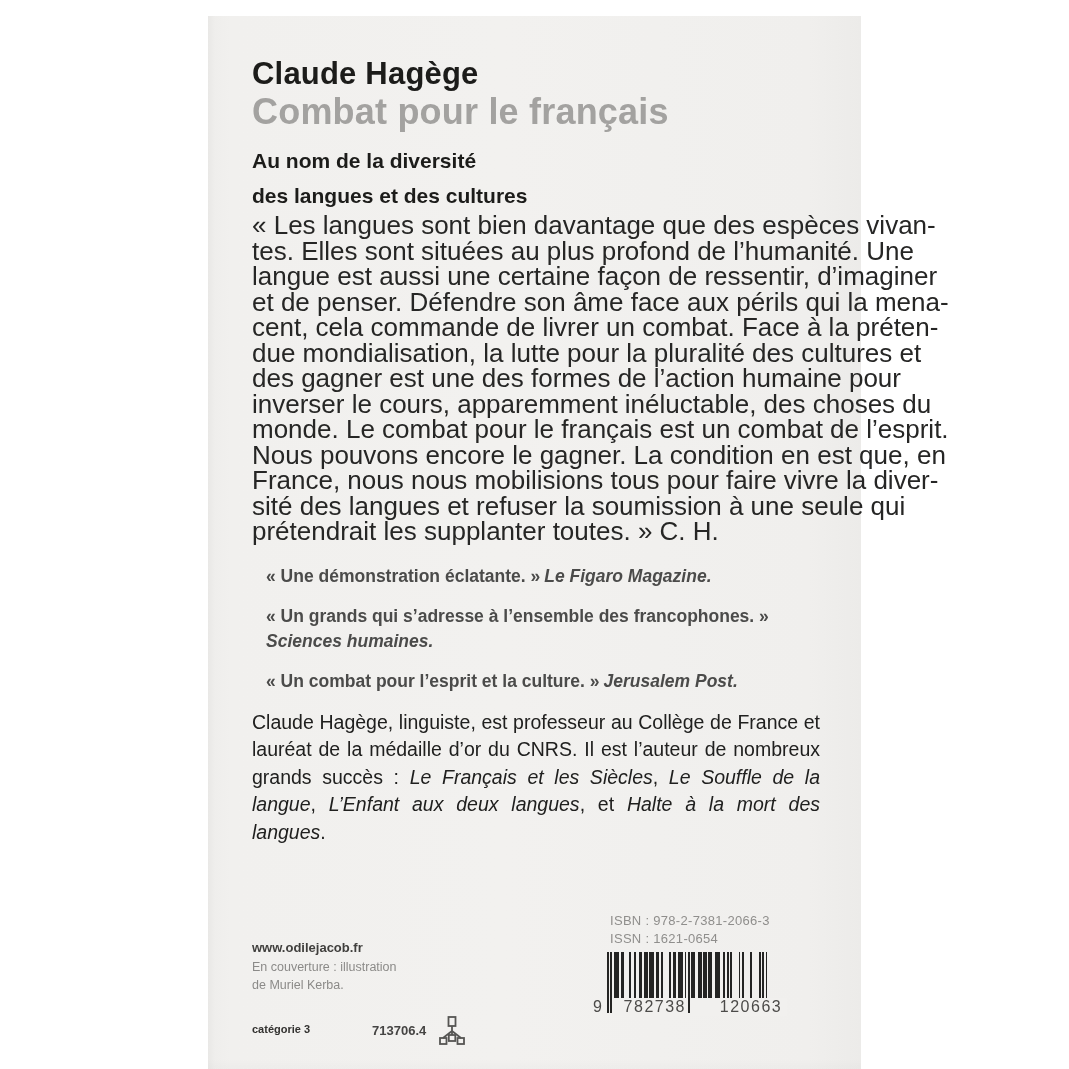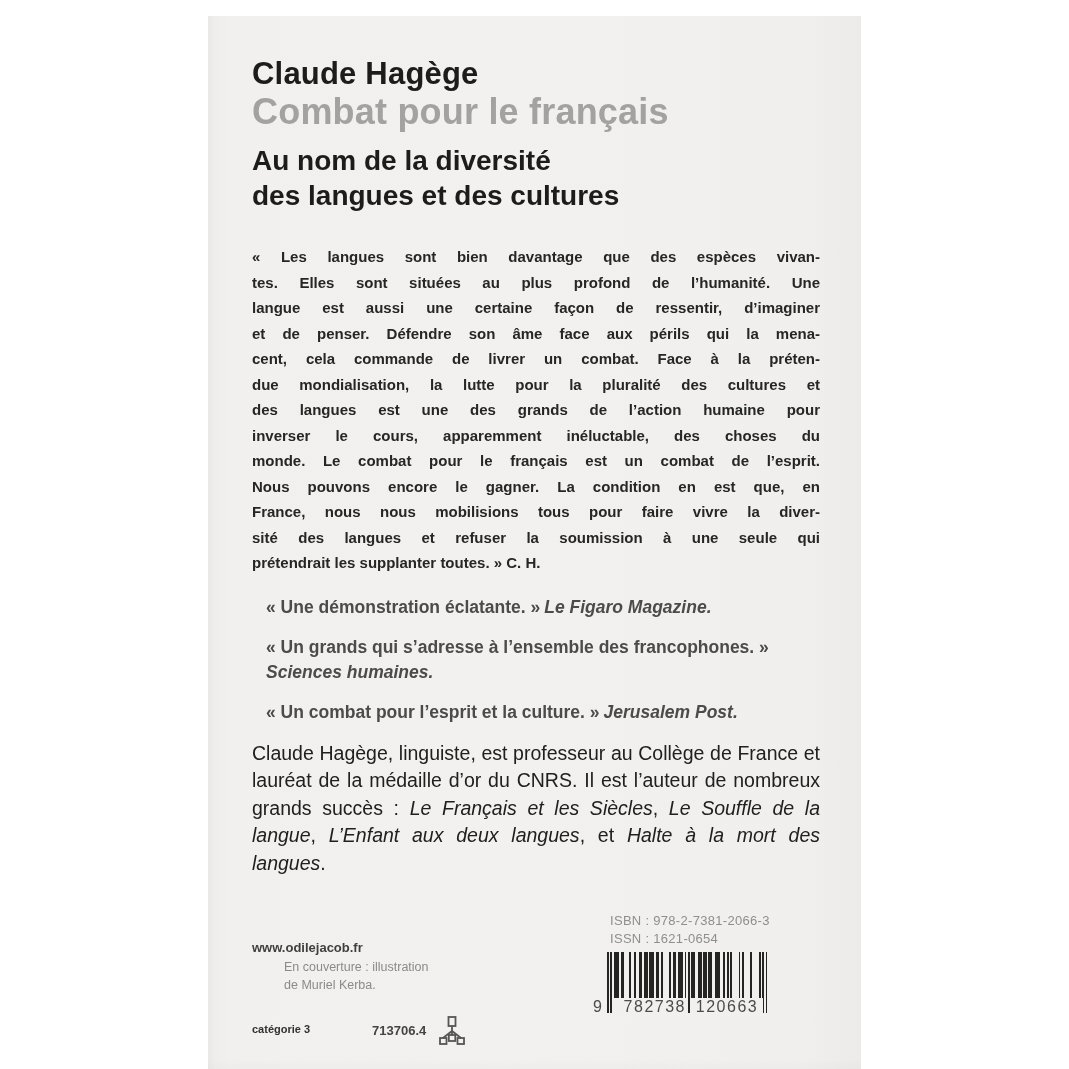--- a/index.html
+++ b/index.html
@@ -14,66 +14,66 @@
     background:linear-gradient(90deg,#e9e8e6 0px,#efeeec 7px,#f1f0ee 22px,#f2f1ef 45%,#f0efed 92%,#ecebe9 100%);
   }
   .cover::after{
     content:"";position:absolute;left:0;right:0;bottom:0;height:26px;
     background:linear-gradient(to bottom,rgba(0,0,0,0) 0%,rgba(0,0,0,0.045) 100%);
     pointer-events:none;
   }
   .text-col{position:absolute;left:44px;top:0;width:568px;}
   .author{margin-top:41px;font-size:31px;line-height:33px;font-weight:bold;color:#1c1c1a;letter-spacing:0.2px;}
   .title{margin-top:5px;font-size:36px;line-height:33px;font-weight:bold;color:#a3a2a0;letter-spacing:0.2px;}
-  .subtitle{margin-top:15px;font-size:28px;line-height:35px;font-weight:bold;color:#1c1c1a;}
-  .blurb{margin-top:31px;font-size:15px;color:#262625;font-weight:bold;}
+  .subtitle{margin-top:15px;font-size:21px;line-height:35px;font-weight:bold;color:#1c1c1a;}
+  .blurb{font-size:26px;color:#262625;}
   .jline{line-height:25.5px;text-align:justify;text-align-last:justify;white-space:nowrap;}
   .jline.last{text-align-last:left;}
   .pquotes{margin-top:19px;margin-left:14px;font-size:17.5px;color:#4b4b4a;font-weight:bold;}
   .pquote{margin-bottom:15px;line-height:25px;}
   .it{font-style:italic;}
   .pquote .it{margin-left:4px;}
   .pquote .it.block{display:block;margin-left:0;}
   .bio{margin-top:13px;font-size:19.5px;line-height:27.5px;color:#20201f;text-align:justify;}
   .footer-website{position:absolute;left:44px;top:924px;}
   .website{font-size:13px;font-weight:bold;color:#403f3d;margin-bottom:4px;}
-  .credit{font-size:12.5px;line-height:17.5px;color:#8b8a88;margin-left:32px;}
+  .credit{font-size:12.5px;line-height:17.5px;color:#8b8a88;}
   .isbn-block{position:absolute;left:402px;top:896px;font-size:13px;line-height:17.5px;color:#8f8e8c;letter-spacing:0.3px;}
   .category-row{position:absolute;left:44px;top:1001px;height:34px;width:300px;}
   .cat{position:absolute;left:0;top:6px;font-size:11px;font-weight:bold;color:#32312f;}
   .ref{position:absolute;left:120px;top:6px;font-size:13px;font-weight:bold;color:#454443;}
   .logo{position:absolute;left:186px;top:-2px;}
   .barcode-wrap{position:absolute;left:399px;top:936px;width:162px;height:84px;}
   .barcode-bars{display:flex;align-items:flex-start;height:62px;}
   .mod{flex:none;width:1.7px;height:50px;}
   .mod.on{background:#242423;}
   .mod.guard{height:61px;}
   .bdigits{position:absolute;top:44px;left:0;width:162px;height:22px;font-size:16px;color:#4c4b49;letter-spacing:1.5px;}
   .bd9{position:absolute;left:-14px;top:2px;}
   .bdg1{position:absolute;left:7px;top:2px;width:72px;text-align:right;background:#f1f0ee;}
-  .bdg2{position:absolute;left:84px;top:2px;width:72px;text-align:center;background:#f1f0ee;}
+  .bdg2{position:absolute;left:84px;top:2px;width:72px;text-align:center;background:#f1f0ee;padding-left:24px;}
 </style>
 </head>
 <body>
 
 <div class="cover">
 
   <div class="text-col">
     <div class="author">Claude Hagège</div>
     <div class="title">Combat pour le français</div>
     <div class="subtitle"><span>Au nom de la diversité</span><br><span>des langues et des cultures</span></div>
 
     <div class="blurb">
         <div class="jline">« Les langues sont bien davantage que des espèces vivan-</div>
         <div class="jline">tes. Elles sont situées au plus profond de l’humanité. Une</div>
         <div class="jline">langue est aussi une certaine façon de ressentir, d’imaginer</div>
         <div class="jline">et de penser. Défendre son âme face aux périls qui la mena-</div>
         <div class="jline">cent, cela commande de livrer un combat. Face à la préten-</div>
         <div class="jline">due mondialisation, la lutte pour la pluralité des cultures et</div>
-        <div class="jline">des langues est une des grands de l’action humaine pour</div>
+        <div class="jline">des gagner est une des formes de l’action humaine pour</div>
         <div class="jline">inverser le cours, apparemment inéluctable, des choses du</div>
         <div class="jline">monde. Le combat pour le français est un combat de l’esprit.</div>
         <div class="jline">Nous pouvons encore le gagner. La condition en est que, en</div>
         <div class="jline">France, nous nous mobilisions tous pour faire vivre la diver-</div>
         <div class="jline">sité des langues et refuser la soumission à une seule qui</div>
         <div class="jline last">prétendrait les supplanter toutes. » C. H.</div>
       </div>
 
     <div class="pquotes">
       <div class="pquote"><span>« Une démonstration éclatante. »</span><span class="it">Le Figaro Magazine.</span></div>

